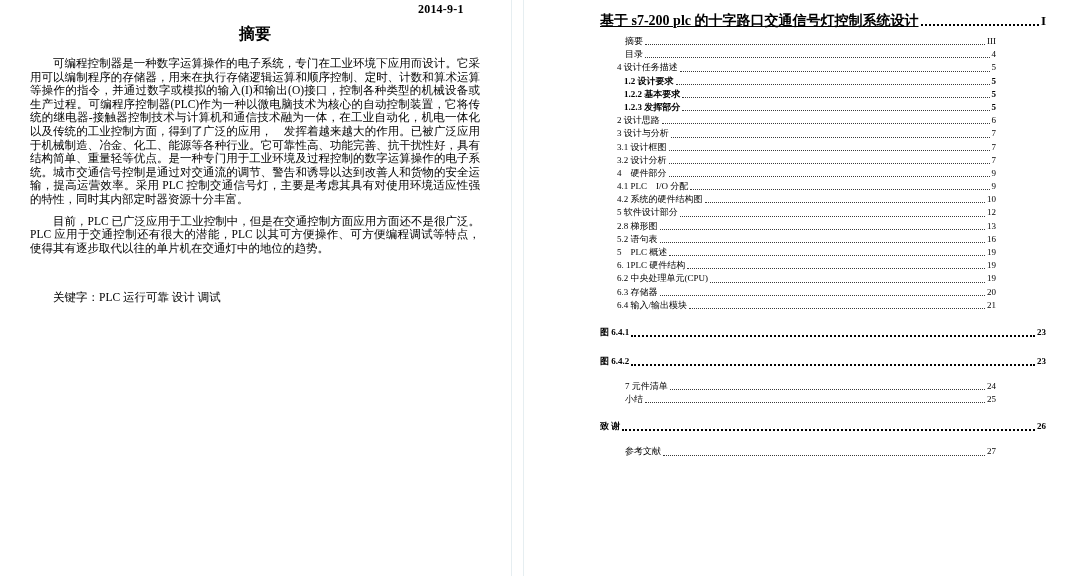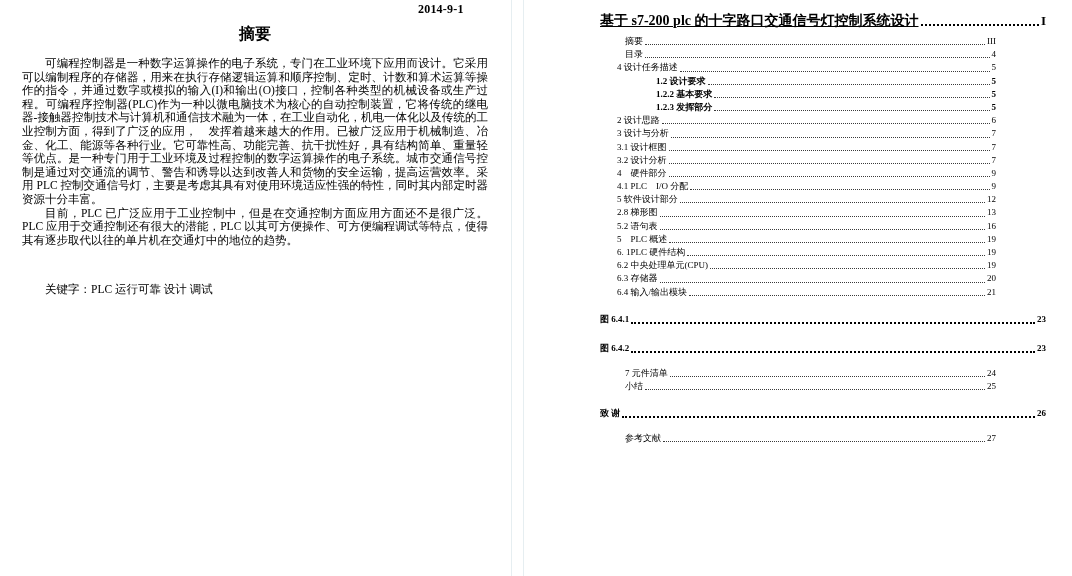--- a/index.html
+++ b/index.html
@@ -13,21 +13,21 @@
   .page-left{position:absolute;left:0;top:0;width:511px;height:419px;background:#fff;}
   .date{
     position:absolute;top:2px;left:418px;
     font-weight:bold;font-size:12px;letter-spacing:.2px;
   }
   .abstract-body{position:absolute;top:24px;left:22px;width:466px;}
   .abstract-title{
     text-align:center;font-weight:bold;font-size:16px;margin:0 0 12px 0;
   }
   .abstract-body p{
-    margin:0;font-size:11.5px;line-height:13.6px;
+    margin:8px;font-size:11.5px;line-height:13.6px;
     text-align:justify;text-indent:2em;font-family:Liberation Serif, serif;
   }
   .keywords{
     margin-top:36px !important;text-indent:2em;
   }
   
   .page-gap{
     position:absolute;left:511px;top:0;width:13px;height:576px;
     border-left:1px solid #e6eef1;border-right:1px solid #e6eef1;
     box-sizing:border-box;
@@ -43,21 +43,21 @@
   .title-row{font-size:14px;font-weight:bold;height:22px;line-height:19px;align-items:flex-end;}
   .title-row .toc-label{text-decoration:underline;white-space:nowrap;}
   .title-row .toc-leader{border-bottom:2px dotted #000;margin-bottom:4px;}
   .title-row .toc-page{font-size:13px;}
   .toc-list{margin-top:5px;}
   .toc-list .toc-row{font-size:9px;line-height:13.2px;height:13.2px;}
   .toc-list .toc-row .toc-label{white-space:nowrap;}
   .toc-list .st-normal,.toc-list .st-bold{margin-right:50px;}
   .lvl-a{margin-left:17px;}
   .lvl-b{margin-left:25px;}
-  .lvl-c{margin-left:56px;}
+  .lvl-c{margin-left:24px;}
   .lvl-0{margin-left:0;}
   .st-bold .toc-label,.st-bold .toc-page{font-weight:bold;}
   .st-heading{
     font-size:13px;font-weight:bold;height:17px !important;line-height:16px !important;
     margin-top:12px;margin-bottom:10px;
   }
   .st-heading .toc-leader{border-bottom:2px dotted #000;margin-bottom:4px;}
   .toc-page{white-space:nowrap;}
 </style>
 </head>
@@ -139,20 +139,25 @@
             <span class="toc-label">4　硬件部分</span>
             <span class="toc-leader"></span>
             <span class="toc-page">9</span>
           </div>
           <div class="toc-row lvl-a st-normal">
             <span class="toc-label">4.1 PLC　I/O 分配</span>
             <span class="toc-leader"></span>
             <span class="toc-page">9</span>
           </div>
           <div class="toc-row lvl-a st-normal">
+            <span class="toc-label">4.2 系统的硬件结构图</span>
+            <span class="toc-leader"></span>
+            <span class="toc-page">10</span>
+          </div>
+          <div class="toc-row lvl-a st-normal">
             <span class="toc-label">5 软件设计部分</span>
             <span class="toc-leader"></span>
             <span class="toc-page">12</span>
           </div>
           <div class="toc-row lvl-a st-normal">
             <span class="toc-label">2.8 梯形图</span>
             <span class="toc-leader"></span>
             <span class="toc-page">13</span>
           </div>
           <div class="toc-row lvl-a st-normal">

